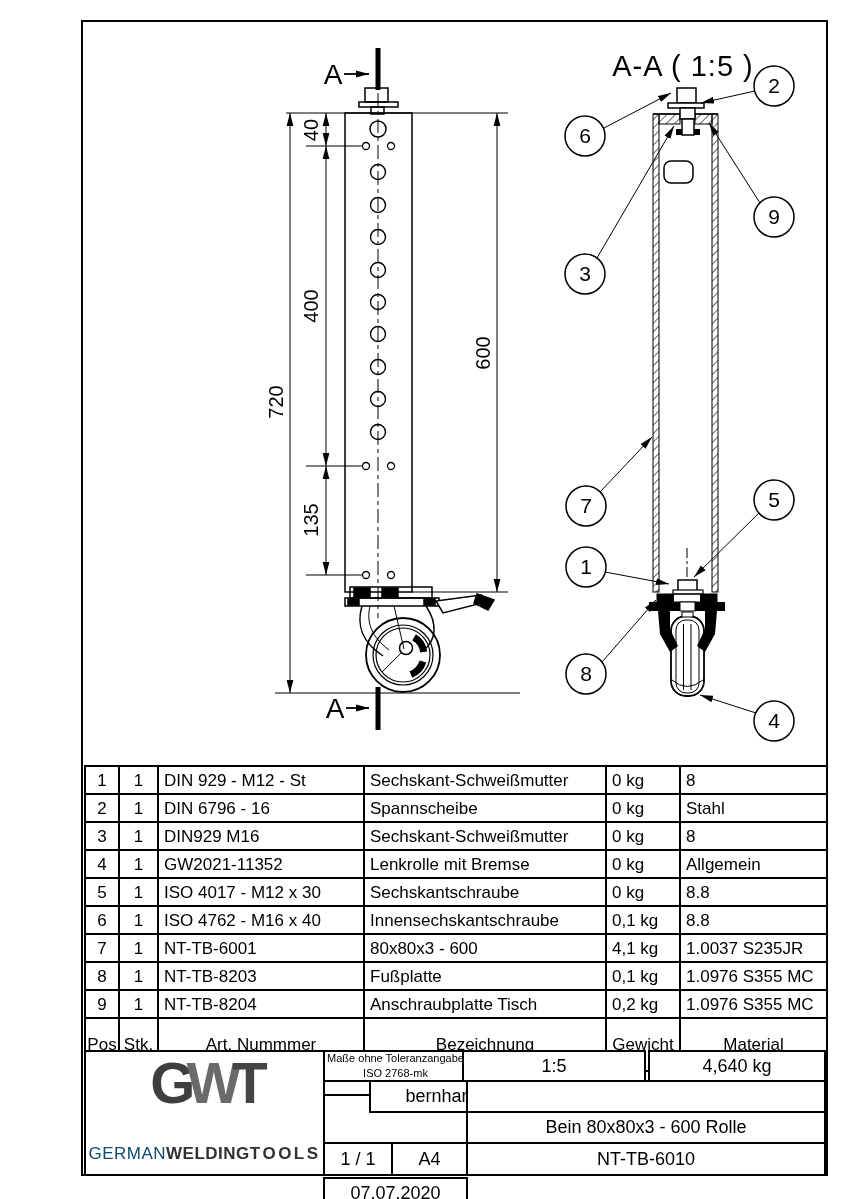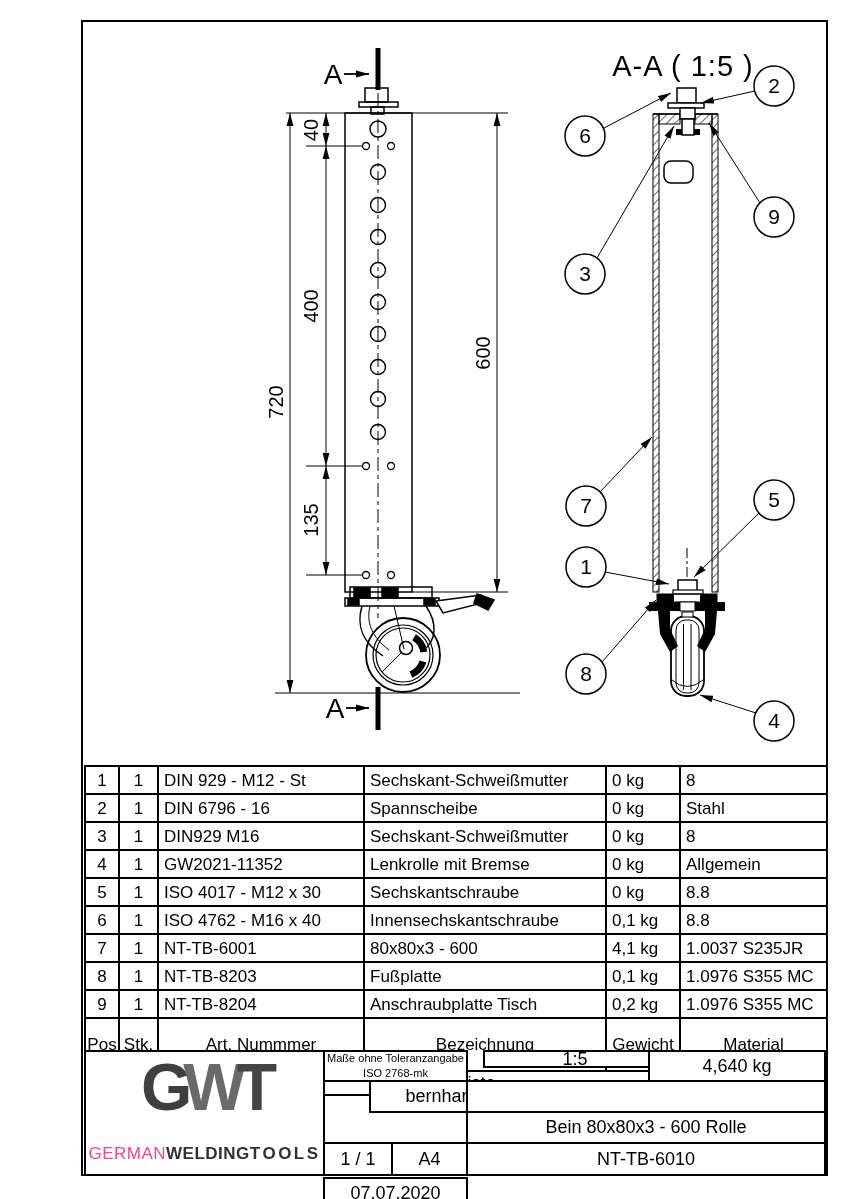--- a/index.html
+++ b/index.html
@@ -20,25 +20,25 @@
 
   
   .tb{position:absolute;border:2px solid #000;box-sizing:border-box;background:#fff;
       display:flex;align-items:center;justify-content:center;font-size:18px;white-space:nowrap;}
   .tb.small{flex-direction:column;font-size:11px;line-height:1.15;justify-content:space-between;}
 
   
   .logo-cell{position:absolute;left:84px;top:1050px;width:241px;height:126px;border:2px solid #000;
              box-sizing:border-box;background:#fff;}
   .logo-main{position:absolute;left:50%;top:2px;transform:translateX(-50%);
-             font-size:66px;font-weight:900;letter-spacing:-9px;line-height:1;}
+             font-size:58px;font-weight:900;letter-spacing:-9px;line-height:1;}
   .logo-main .g1{color:#3f3f3f}.logo-main .g2{color:#6a6a6a}.logo-main .g3{color:#444}
   .logo-sub{position:absolute;left:50%;bottom:10px;transform:translateX(-50%);
             font-size:17px;white-space:nowrap;}
-  .logo-sub .lt{color:#ec4899;font-weight:400;letter-spacing:.5px;}
+  .logo-sub .lt{color:#0c4a6e;font-weight:400;letter-spacing:.5px;}
   .logo-sub .bd{color:#313131;font-weight:700;letter-spacing:.5px;}
 </style>
 </head>
 <body>
 
 <div class="page">
   <div class="frame"></div>
 
   <svg width="847" height="768" viewBox="0 0 847 768" style="position:absolute;left:0;top:0;">
     <defs>
@@ -325,21 +325,21 @@
 
   <div class="logo-cell">
     <div class="logo-main"><span class="g1">G</span><span class="g2">W</span><span class="g3">T</span></div>
     <div class="logo-sub"><span class="lt">GERMAN</span><span class="bd">WELDING</span><span class="bd" style="letter-spacing:2.5px">TOOLS</span></div>
   </div>
 
   <div class="tb small" style="left:323px;top:1050px;width:145px;height:32px;">
     <div>Maße ohne Toleranzangabe</div>
     <div>ISO 2768-mk</div>
   </div>
-  <div class="tb" style="left:483px;top:1050px;width:184px;height:18px;">
+  <div class="tb" style="left:462px;top:1050px;width:184px;height:32px;">
     <span>1:5</span>
   </div>
   <div class="tb" style="left:648px;top:1050px;width:178px;height:32px;">
     <span>4,640 kg</span>
   </div>
 
   <div class="tb" style="left:323px;top:1080px;width:145px;height:33px;margin-left:46px;">
     <span>bernhard</span>
   </div>
   <div class="tb" style="left:466px;top:1080px;width:360px;height:33px;"></div>

